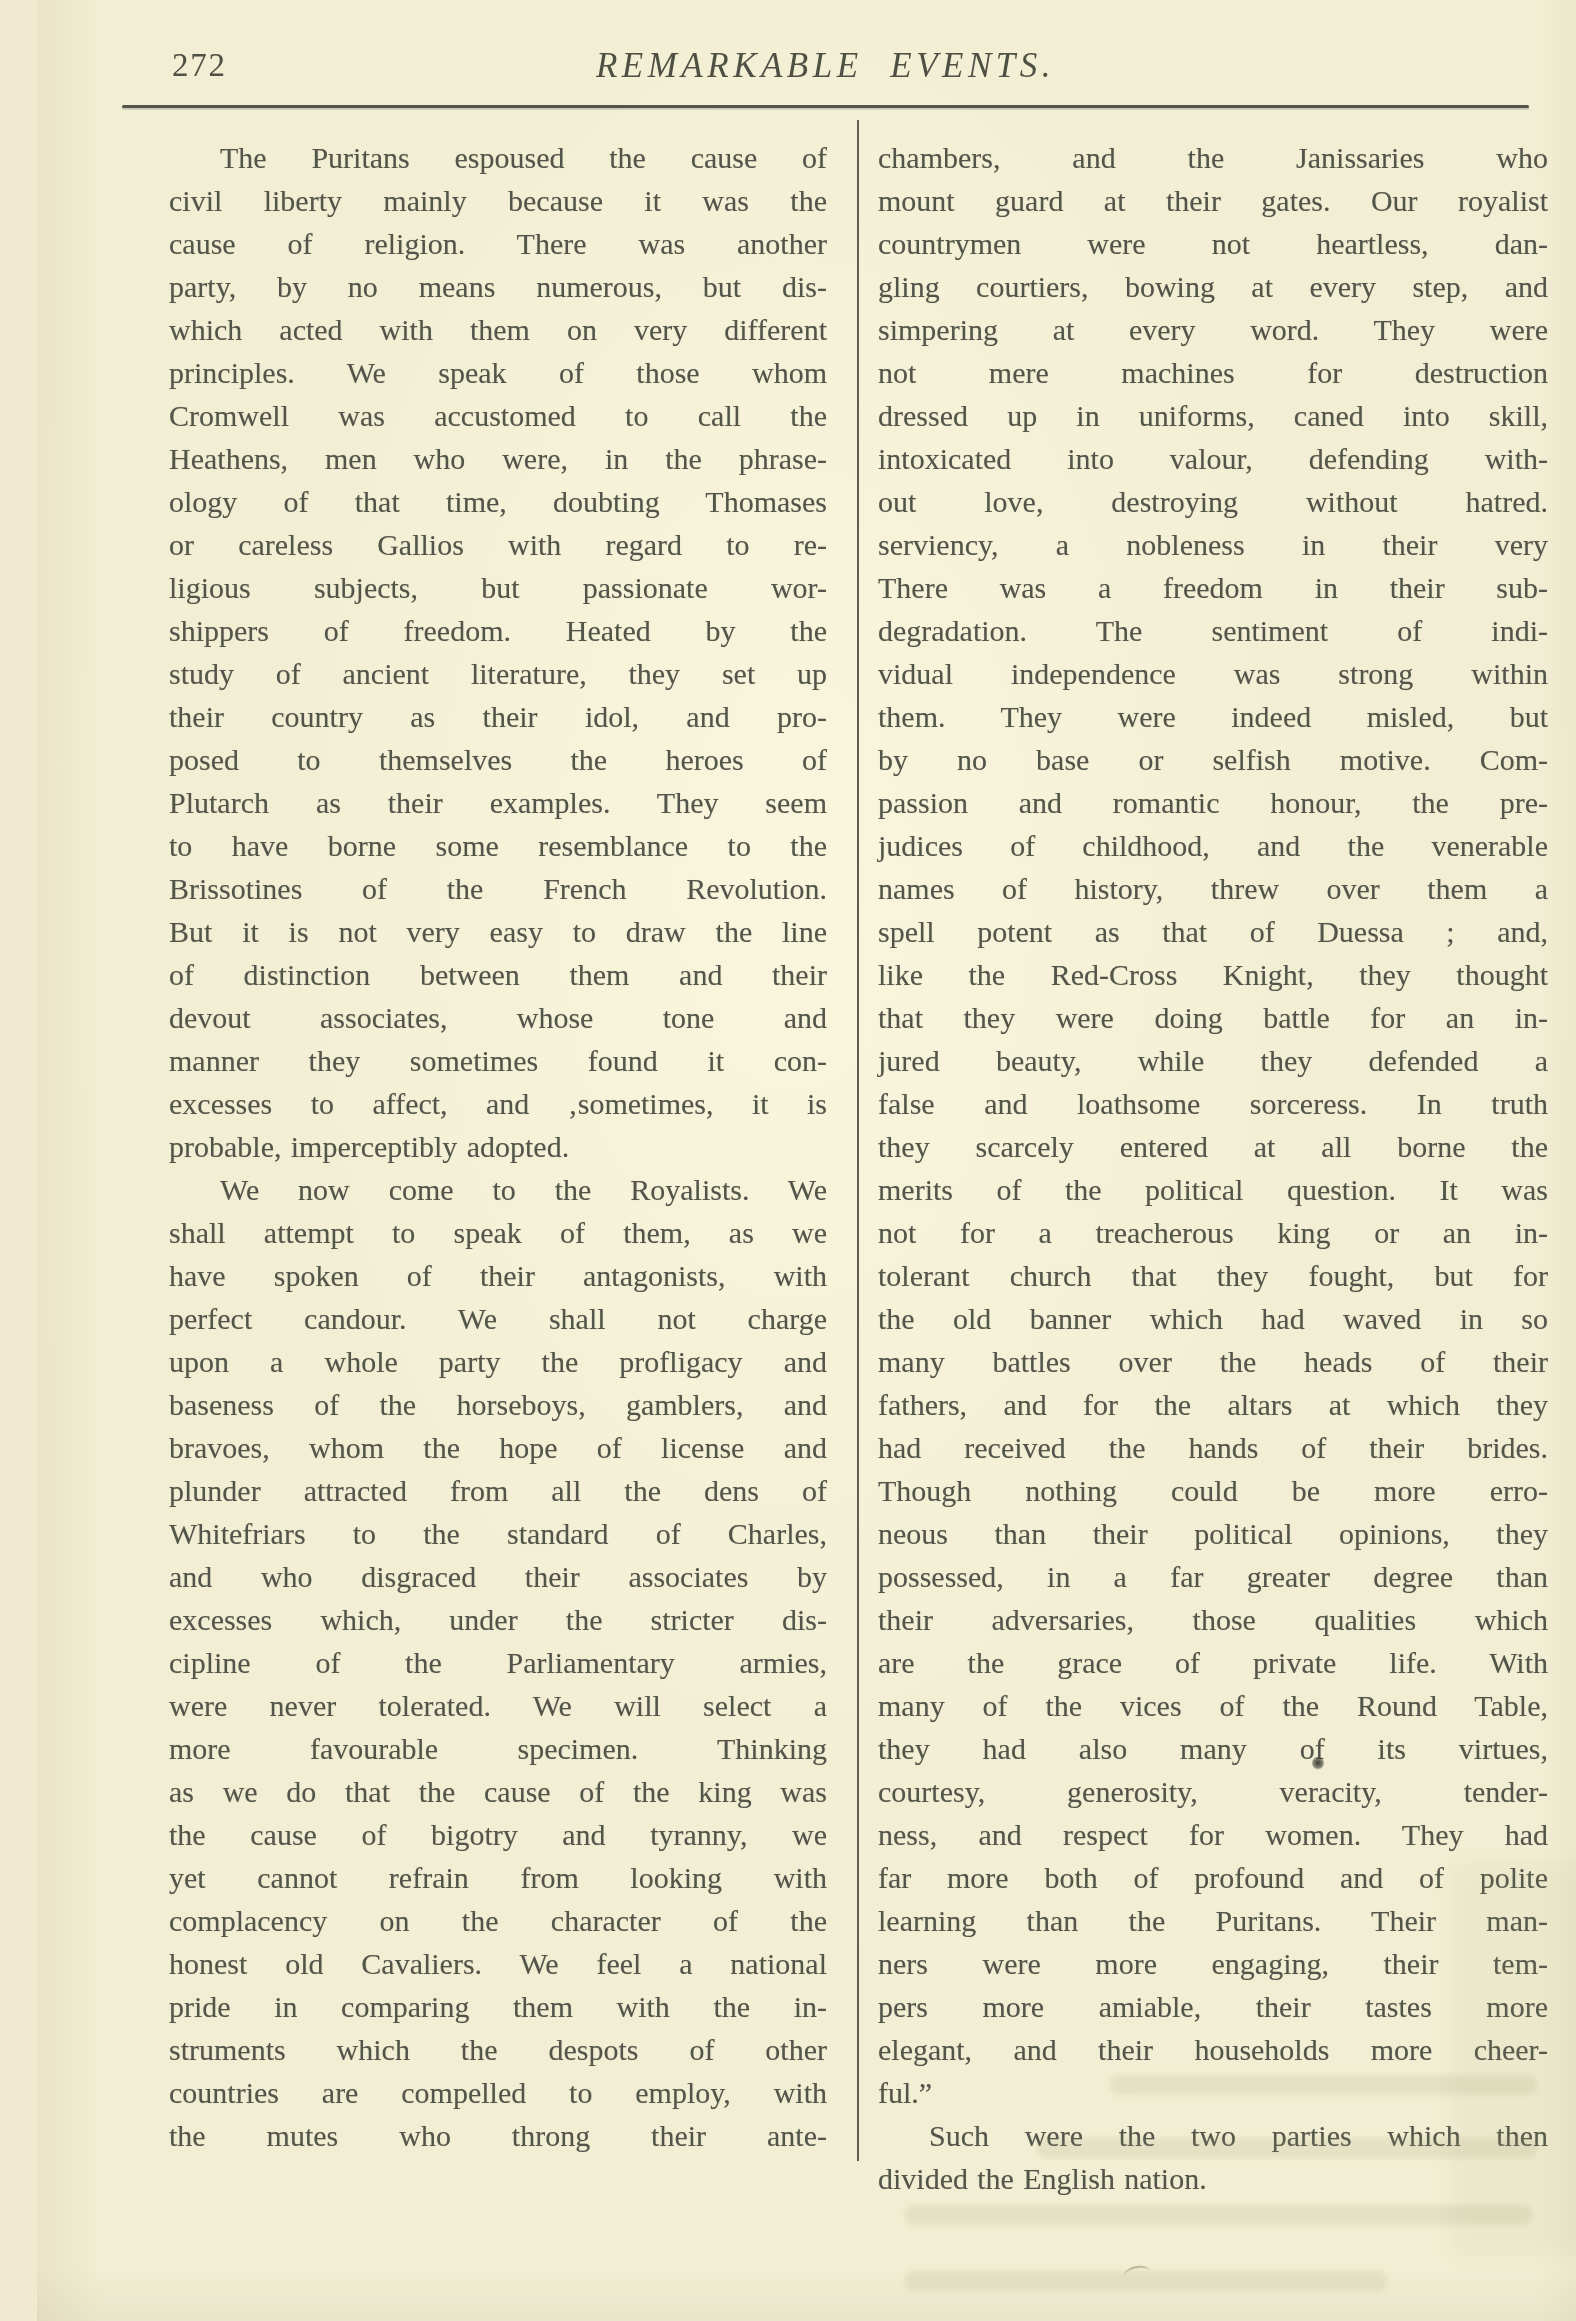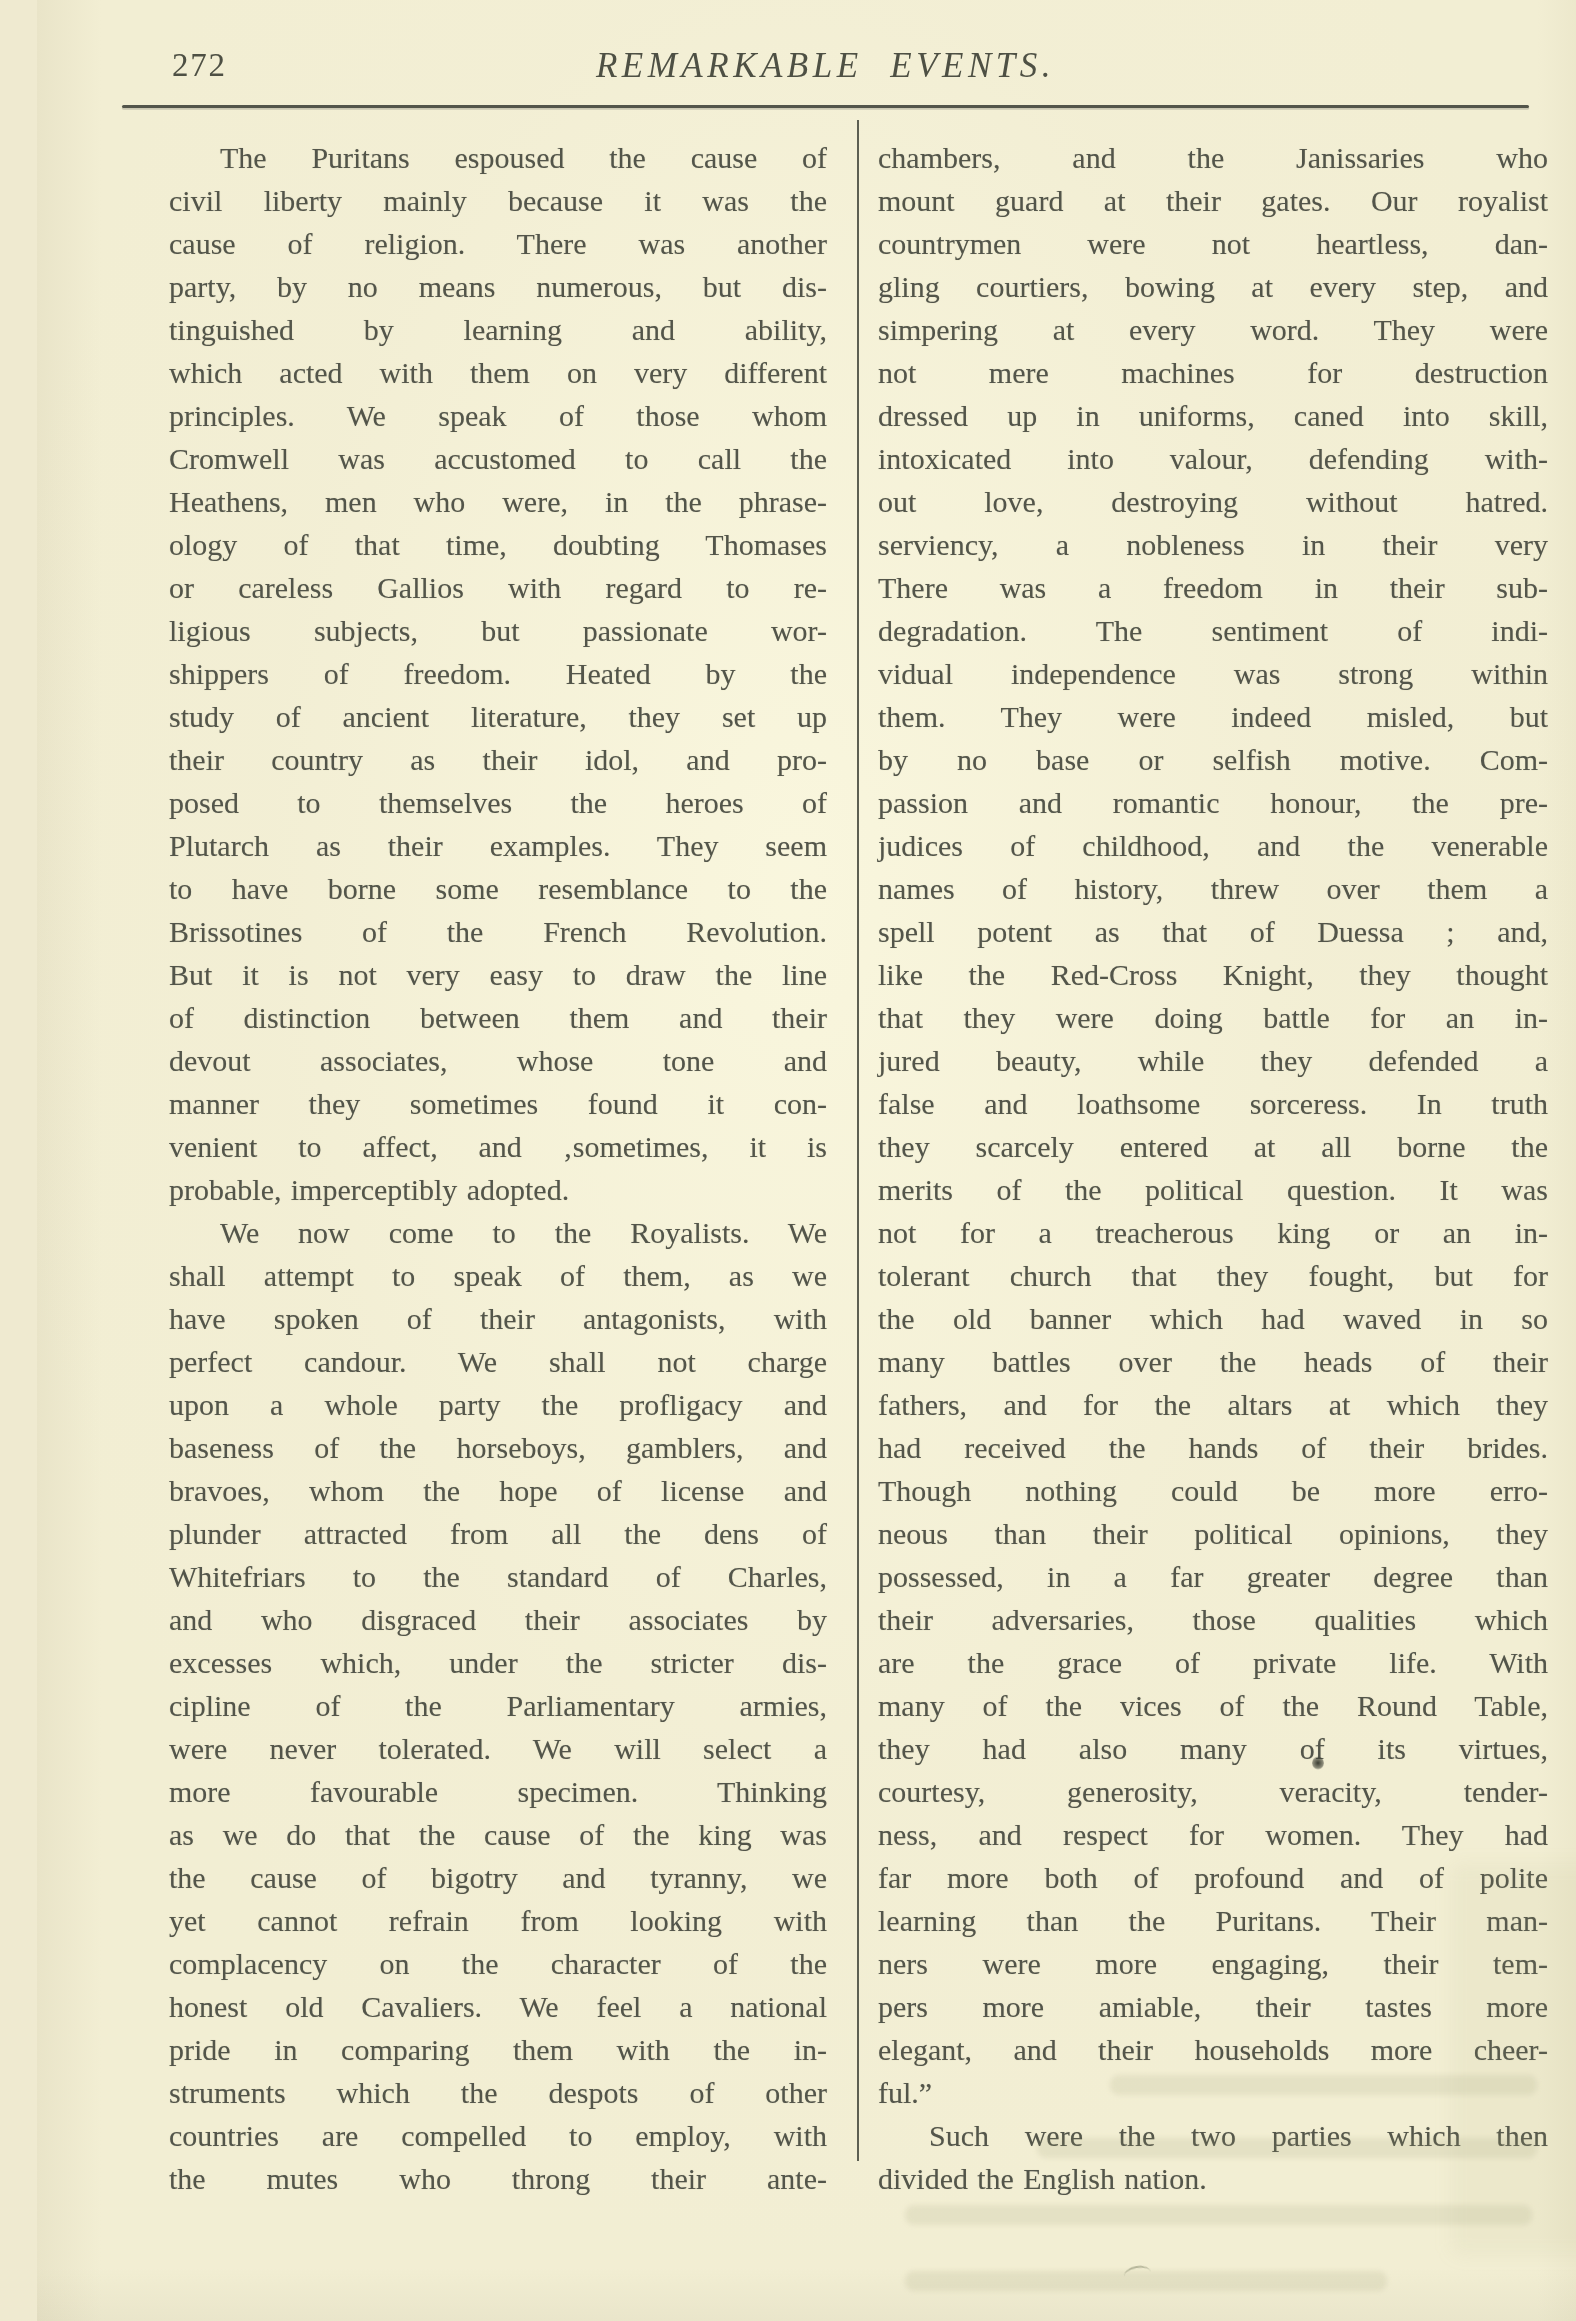--- a/index.html
+++ b/index.html
@@ -88,40 +88,39 @@
   <div class="running-head">REMARKABLE EVENTS.</div>
 
   <div class="header-rule"></div>
 
   <div class="columns">
     <div class="column left">
         <div class="line indent">The Puritans espoused the cause of</div>
         <div class="line">civil liberty mainly because it was the</div>
         <div class="line">cause of religion.  There was another</div>
         <div class="line">party, by no means numerous, but dis-</div>
-        <div class="line">tinguished by learning and ability,</div>
         <div class="line">which acted with them on very different</div>
         <div class="line">principles.  We speak of those whom</div>
         <div class="line">Cromwell was accustomed to call the</div>
         <div class="line">Heathens, men who were, in the phrase-</div>
         <div class="line">ology of that time, doubting Thomases</div>
         <div class="line">or careless Gallios with regard to re-</div>
         <div class="line">ligious subjects, but passionate wor-</div>
         <div class="line">shippers of freedom.  Heated by the</div>
         <div class="line">study of ancient literature, they set up</div>
         <div class="line">their country as their idol, and pro-</div>
         <div class="line">posed to themselves the heroes of</div>
         <div class="line">Plutarch as their examples.  They seem</div>
         <div class="line">to have borne some resemblance to the</div>
         <div class="line">Brissotines of the French Revolution.</div>
         <div class="line">But it is not very easy to draw the line</div>
         <div class="line">of distinction between them and their</div>
         <div class="line">devout associates, whose tone and</div>
         <div class="line">manner they sometimes found it con-</div>
-        <div class="line">venient to affect, and ‚sometimes, it is</div>
+        <div class="line">excesses to affect, and ‚sometimes, it is</div>
         <div class="line last">probable, imperceptibly adopted.</div>
         <div class="line indent">We now come to the Royalists.  We</div>
         <div class="line">shall attempt to speak of them, as we</div>
         <div class="line">have spoken of their antagonists, with</div>
         <div class="line">perfect candour.  We shall not charge</div>
         <div class="line">upon a whole party the profligacy and</div>
         <div class="line">baseness of the horseboys, gamblers, and</div>
         <div class="line">bravoes, whom the hope of license and</div>
         <div class="line">plunder attracted from all the dens of</div>
         <div class="line">Whitefriars to the standard of Charles,</div>

